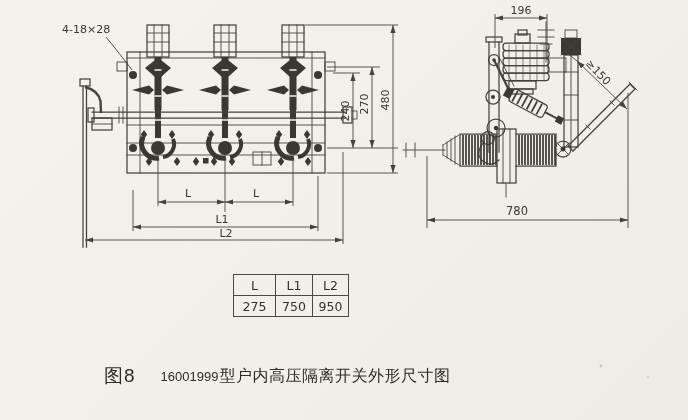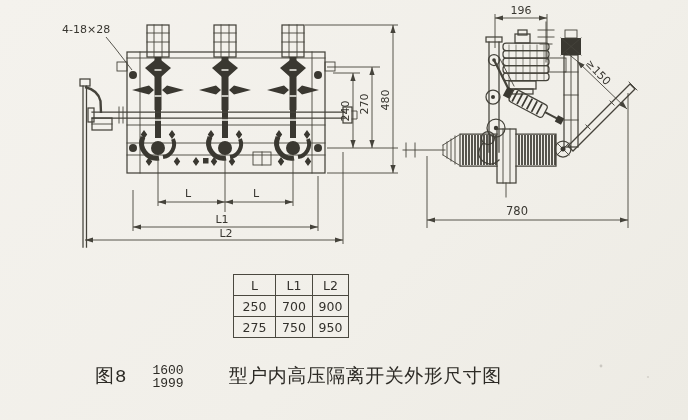--- a/index.html
+++ b/index.html
@@ -22,30 +22,30 @@
   }
   #dim-table td{
     border:1.7px solid #4a483f;text-align:center;padding:0;
     height:20px;font-family:"DejaVu Sans","Liberation Sans",sans-serif;
   }
   #dim-table tr td:nth-child(1){width:41px;}
   #dim-table tr td:nth-child(2){width:36px;}
   #dim-table tr td:nth-child(3){width:35px;}
   
   #caption{
-    position:absolute;left:95px;top:358px;height:36px;
+    position:absolute;left:104px;top:358px;height:36px;
     display:flex;align-items:center;white-space:nowrap;
-    font-family:Liberation Mono, monospace;color:#2d2b26;
+    font-family:Liberation Sans, sans-serif;color:#2d2b26;
   }
   #caption .fig{font-size:19px;letter-spacing:1px;}
   #caption .gap{width:24px;}
   #caption .model{font-size:18px;letter-spacing:0.5px;}
-  #caption .frac{display:inline-flex;flex-direction:column;align-items:center;
+  #caption .frac{display:inline-flex;flex-direction:row;align-items:center;
     font-size:13px;line-height:1.02;margin:0 1px;transform:translateY(1px);}
-  #caption .suffix{font-size:19px;letter-spacing:0.5px;margin-left:44px;}
+  #caption .suffix{font-size:16px;letter-spacing:0.5px;}
 </style>
 </head>
 <body>
 
 <div id="page">
 
 <svg width="688" height="420" viewBox="0 0 688 420">
   <defs>
     <marker id="ar" viewBox="0 0 10 8" refX="9.5" refY="4" markerWidth="9.5" markerHeight="7.6" orient="auto-start-reverse">
       <path d="M0 0.9 L9.5 4 L0 7.1 Z" fill="#45433b"></path>
@@ -228,25 +228,20 @@
 </svg>
 
 <table id="dim-table">
   <tbody>
     <tr>
       <td>L</td>
       <td>L1</td>
       <td>L2</td>
     </tr>
     <tr>
-      <td>250</td>
-      <td>700</td>
-      <td>900</td>
-    </tr>
-    <tr>
       <td>275</td>
       <td>750</td>
       <td>950</td>
     </tr>
   </tbody>
 </table>
 
 <div id="caption">
   <span class="fig">图8</span>
   <span class="gap"></span>

